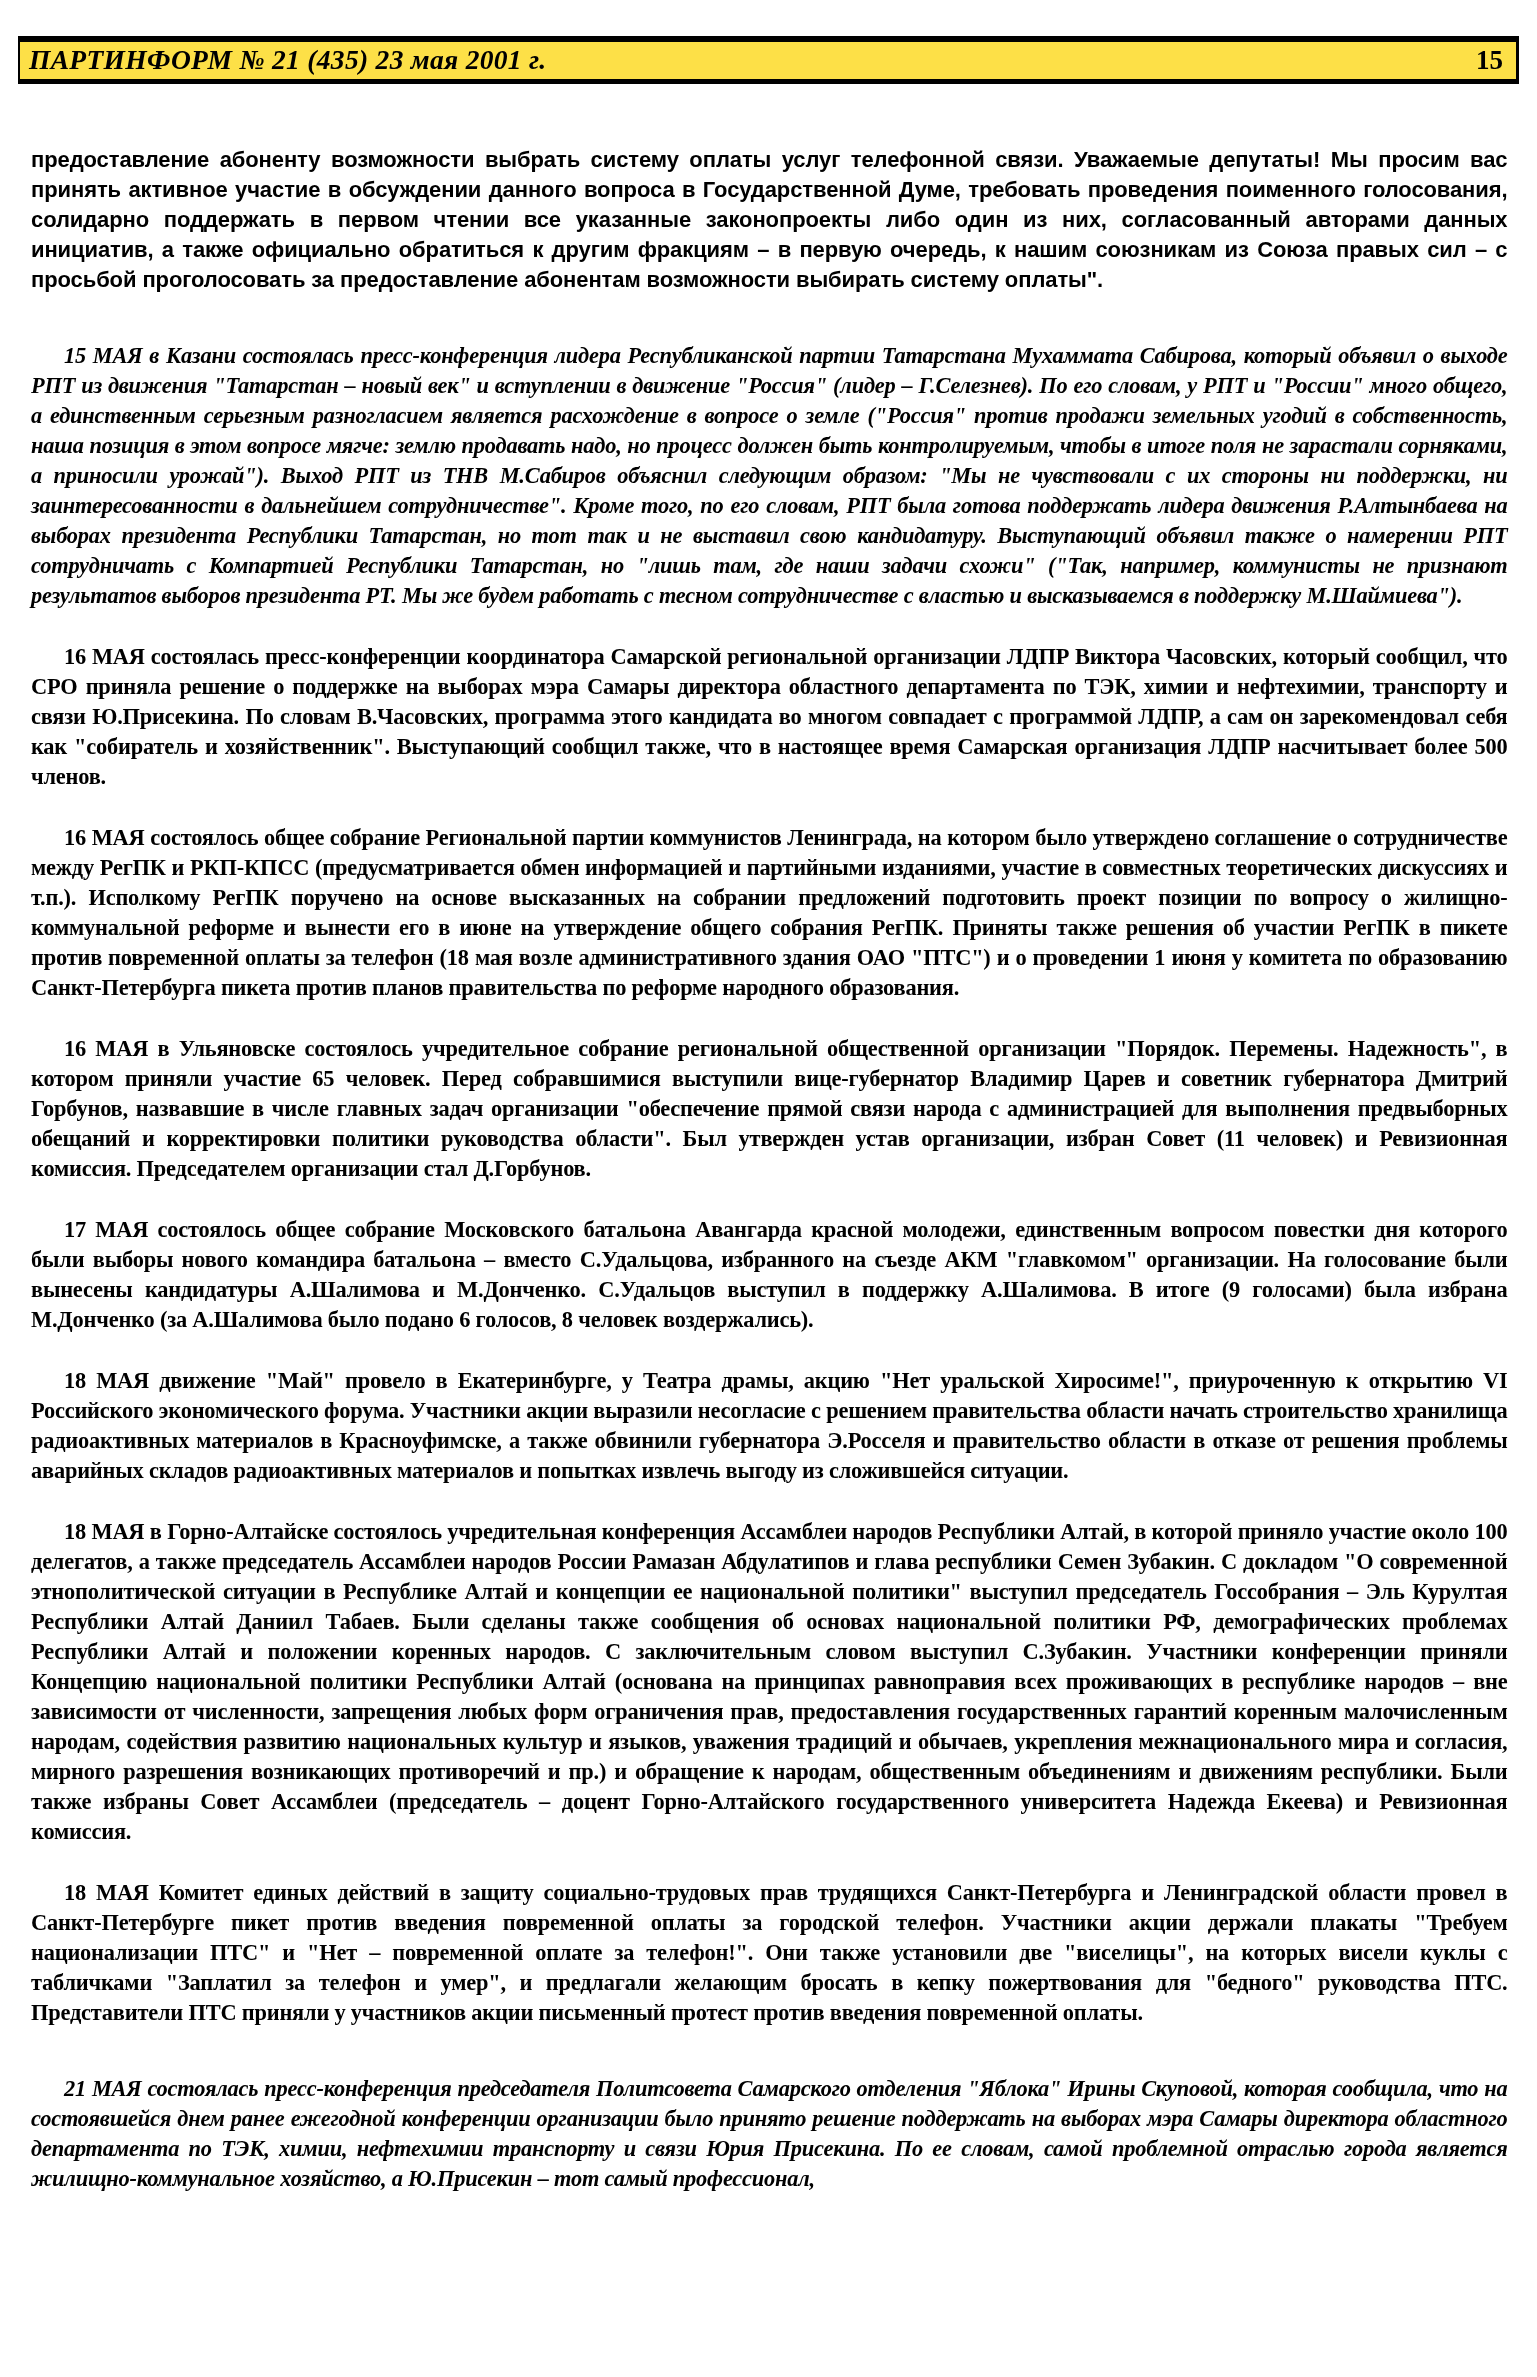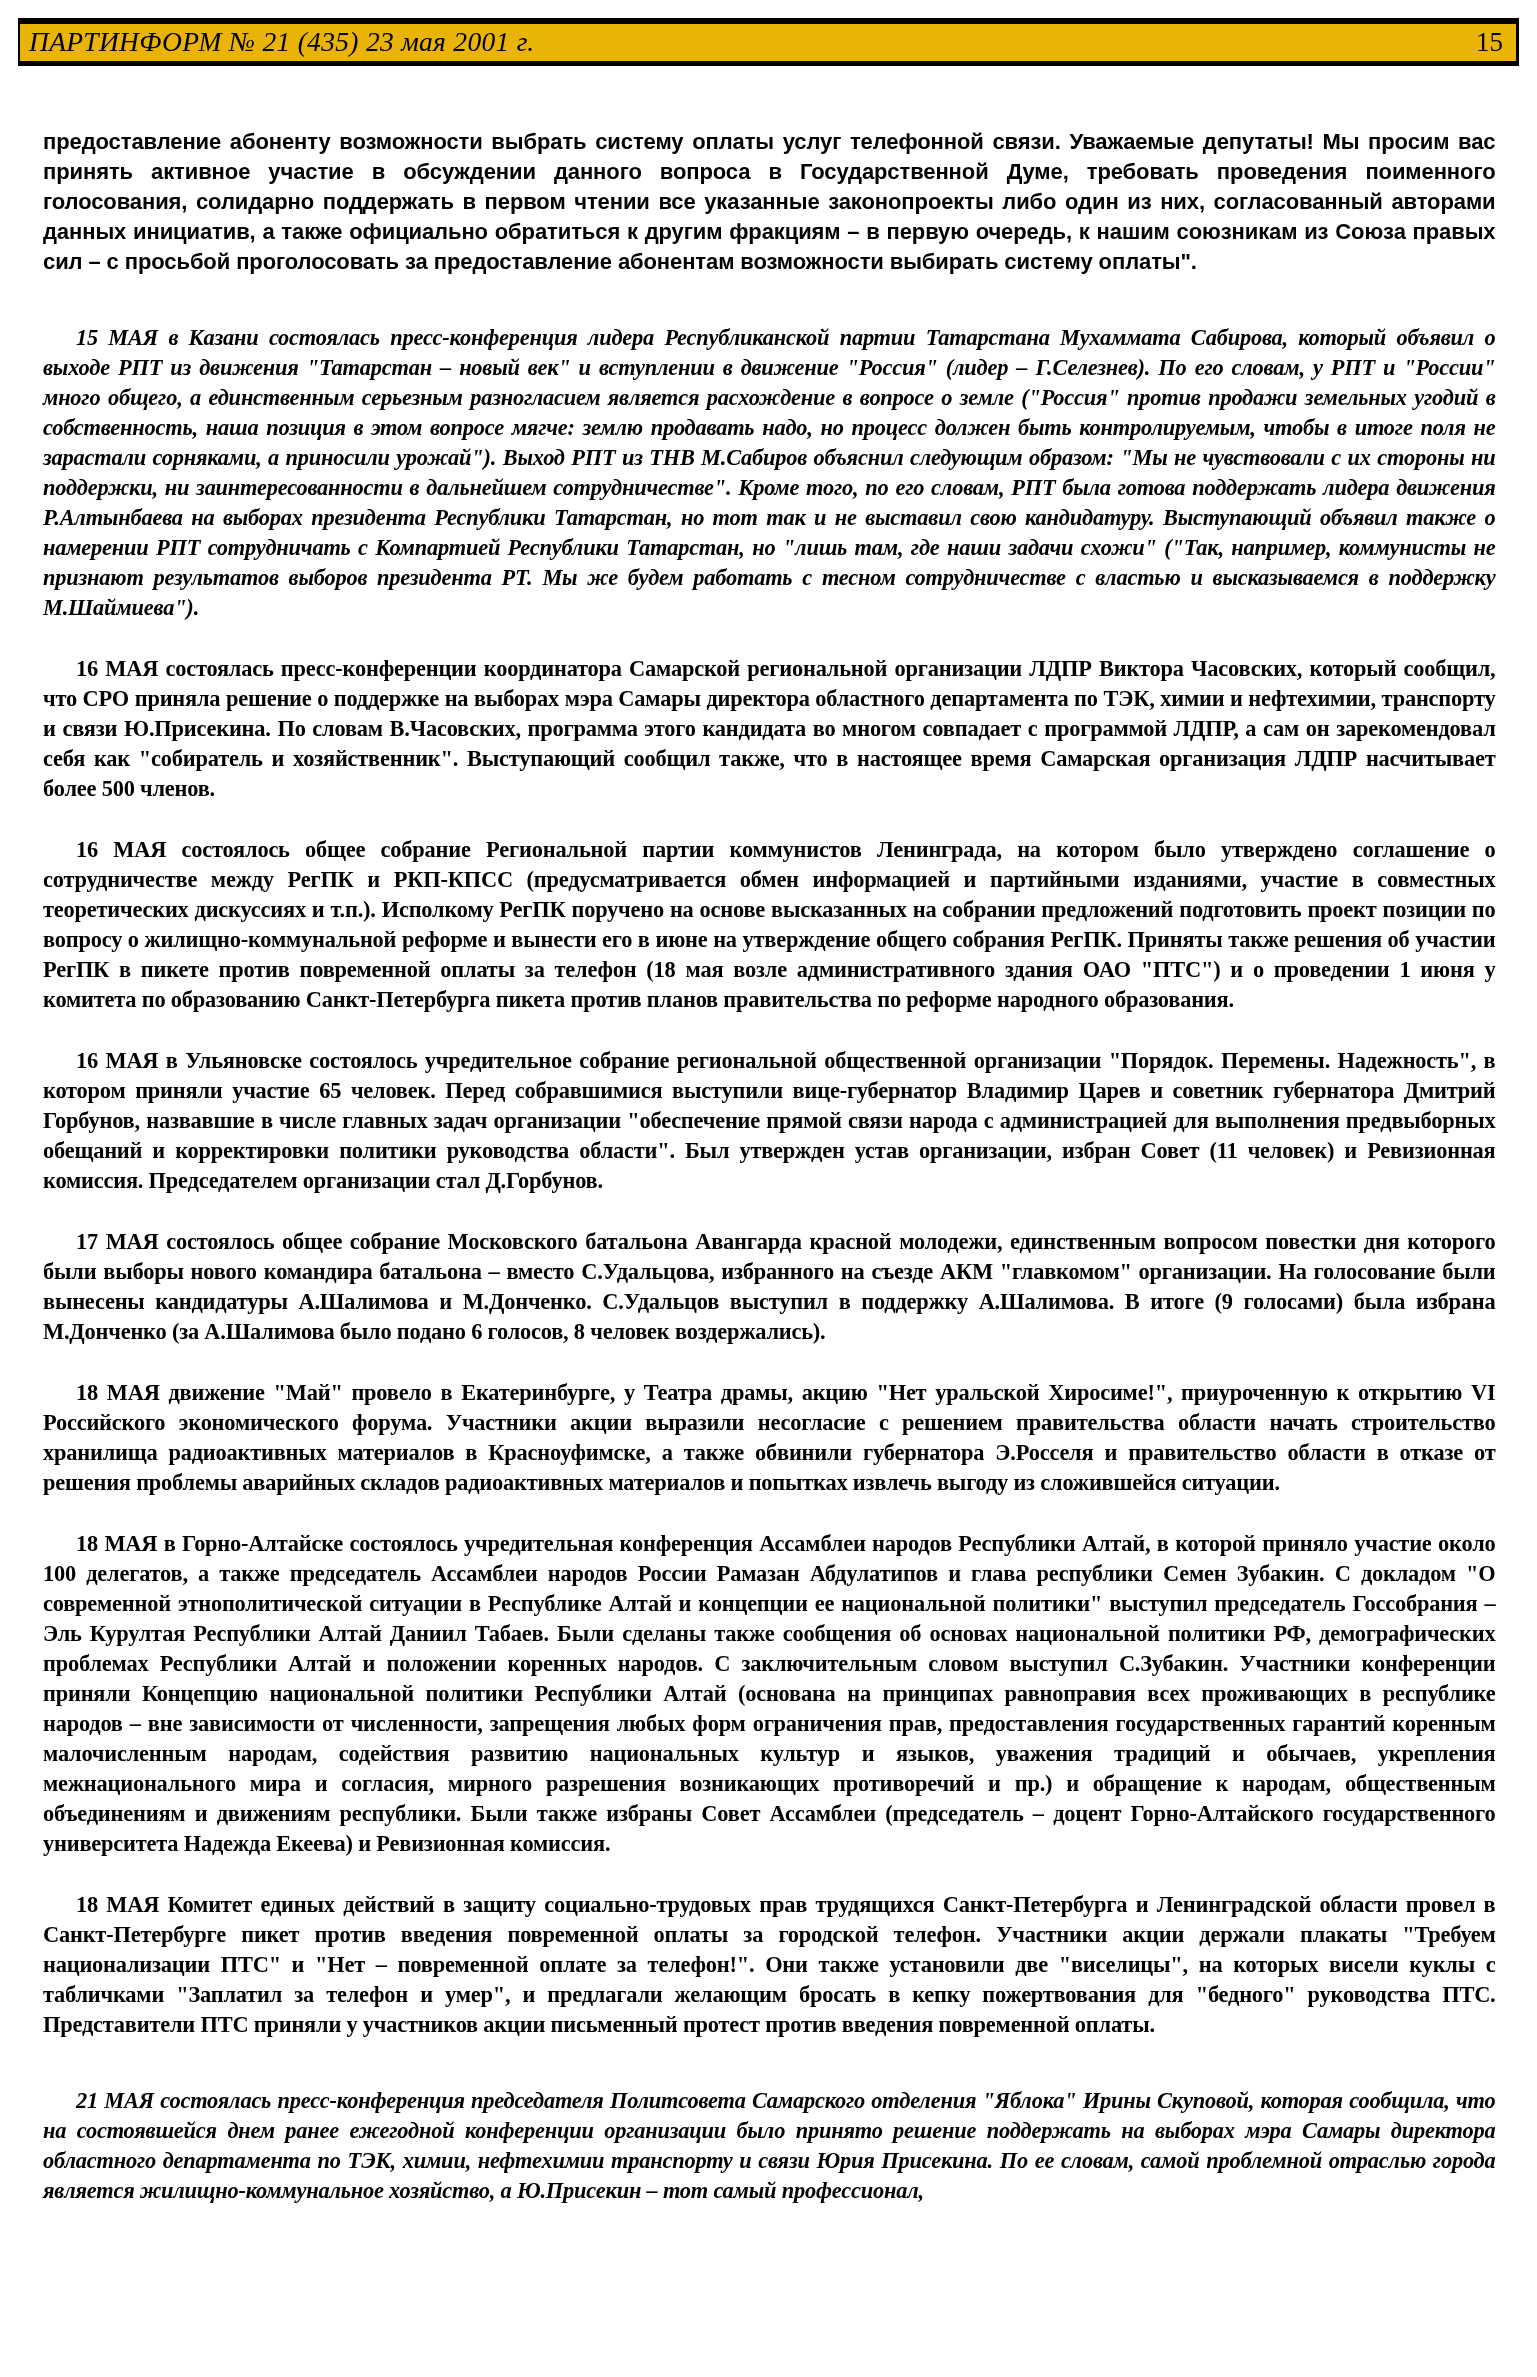--- a/index.html
+++ b/index.html
@@ -9,48 +9,49 @@
   }
   .page {
     position: relative;
     width: 1537px;
     height: 2377px;
     background: #ffffff;
     color: #000000;
     overflow: hidden;
   }
   .header-box {
-    margin: 18px 18px 0 18px;
+    margin: 36px 18px 0 18px;
     border-left: 2.6px solid #000;
     border-right: 3.2px solid #000;
     border-top: 6.4px solid #000;
     border-bottom: 5.8px solid #000;
     display: flex;
     justify-content: space-between;
     align-items: baseline;
     padding: 1.9px 13px 3.2px 9px;
-    background: #eab308;
+    background: #fde047;
+    font-weight: bold;
   }
   .header-title {
     font-family: "Liberation Serif", serif;
     font-style: italic;
     font-size: 27.5px;
     letter-spacing: 0.3px;
     white-space: nowrap;
   }
   .header-page {
     font-family: "Liberation Serif", serif;
     font-size: 27px;
     text-align: right;
   }
   .content {
     margin: 61px 29.5px 0 31px;
   }
   .content p {
-    margin: 12px;
+    margin: 0;
     text-align: justify;
   }
   p.sans {
     font-family: "Liberation Sans", sans-serif;
     font-weight: bold;
     font-size: 22px;
     line-height: 30px;
     letter-spacing: -0.1px;
   }
   p.serif {

